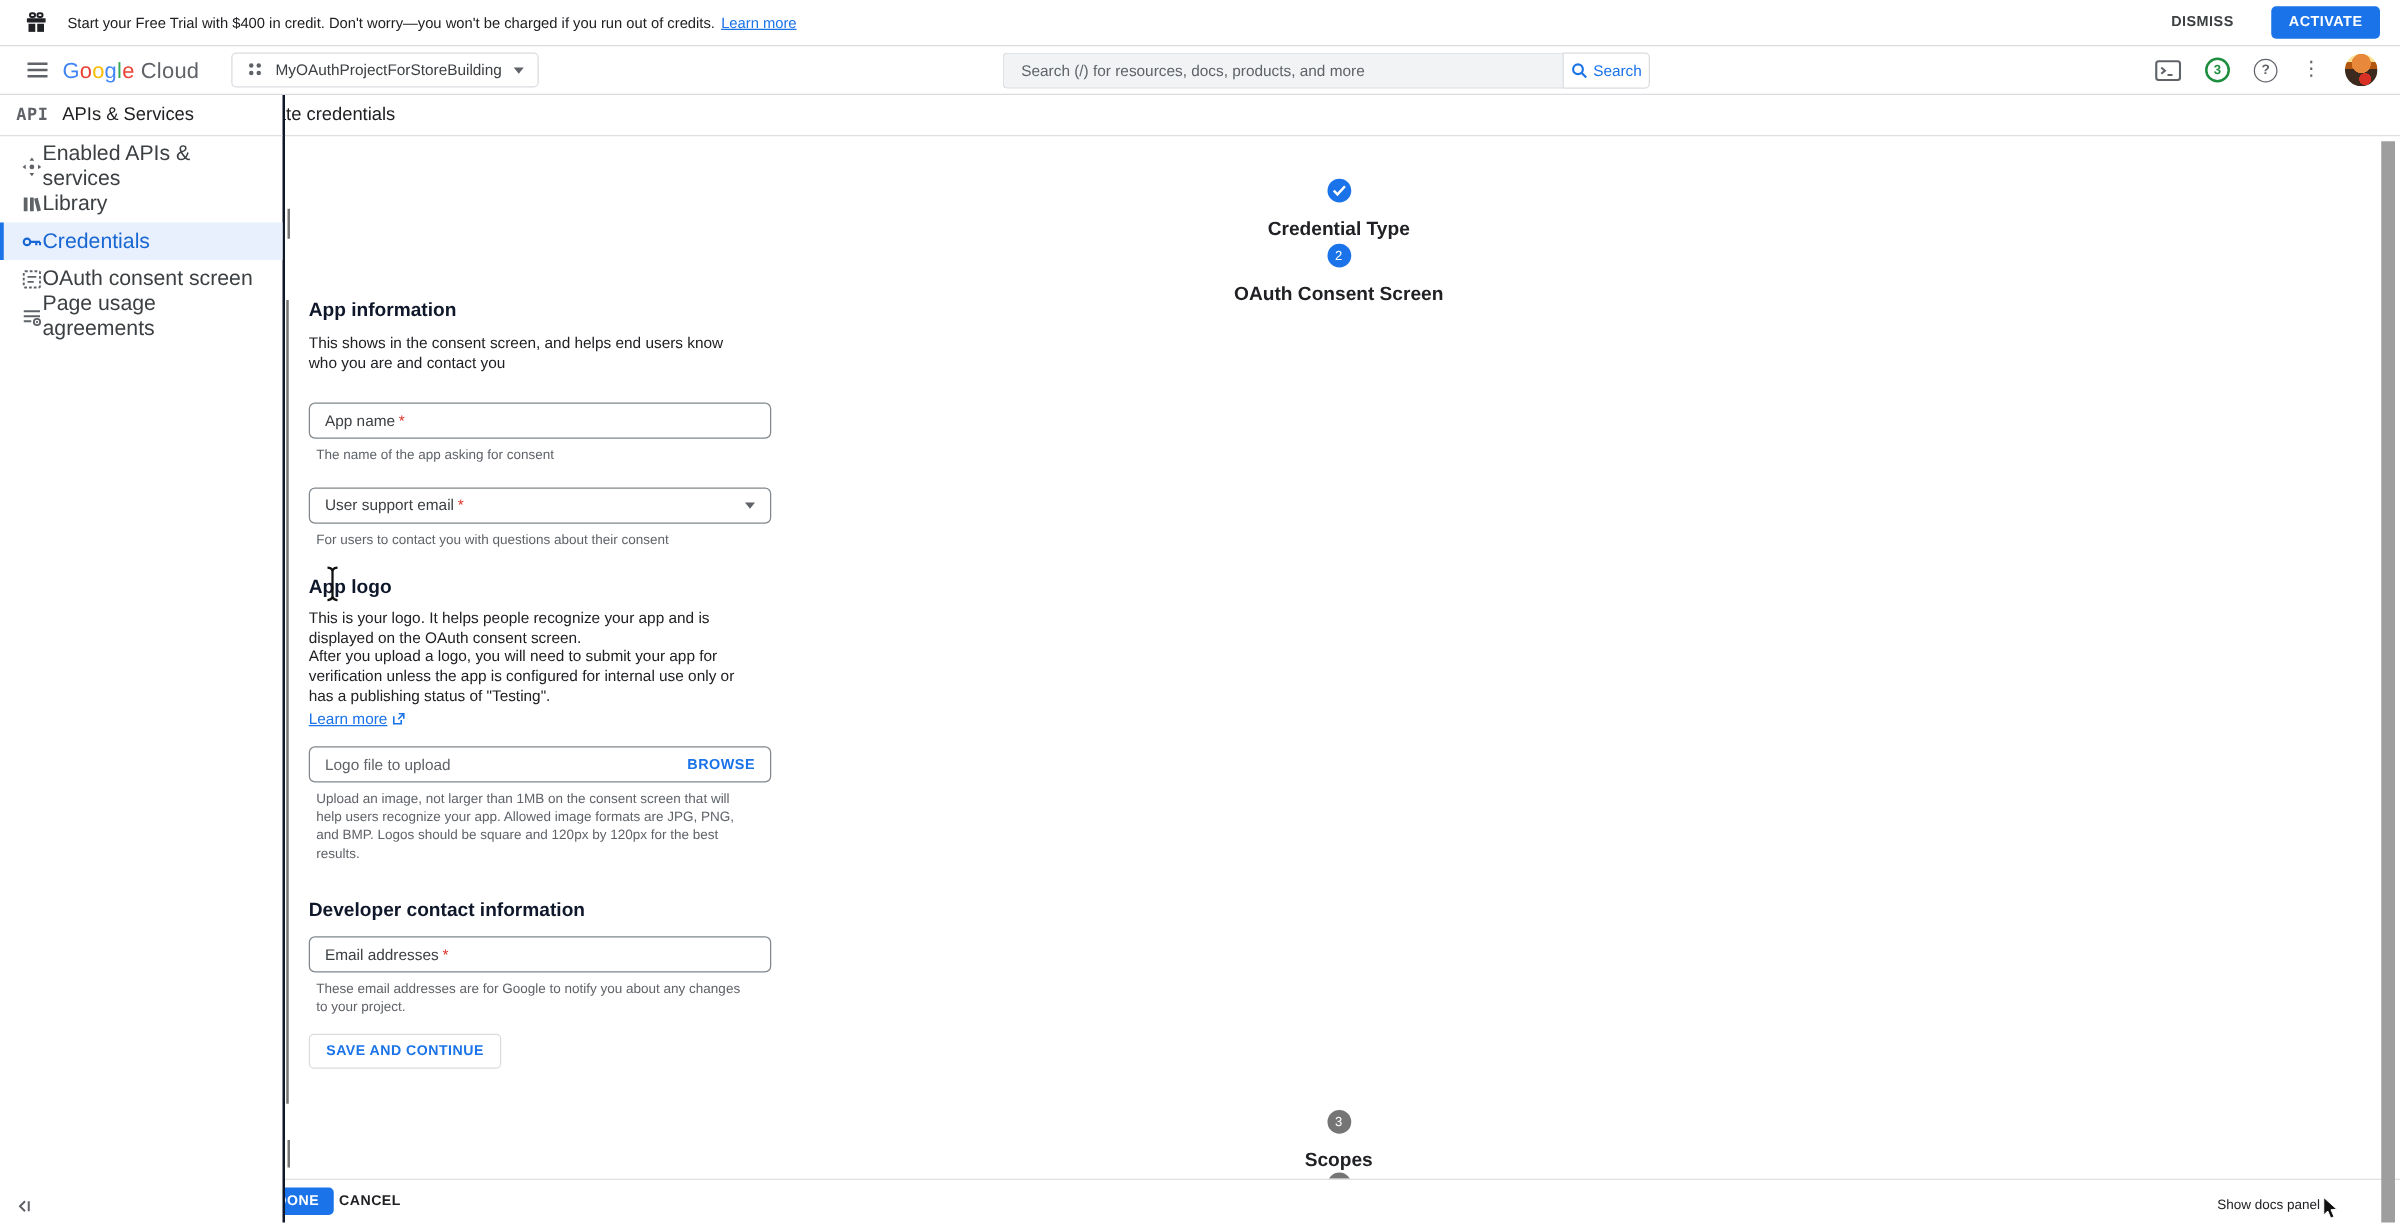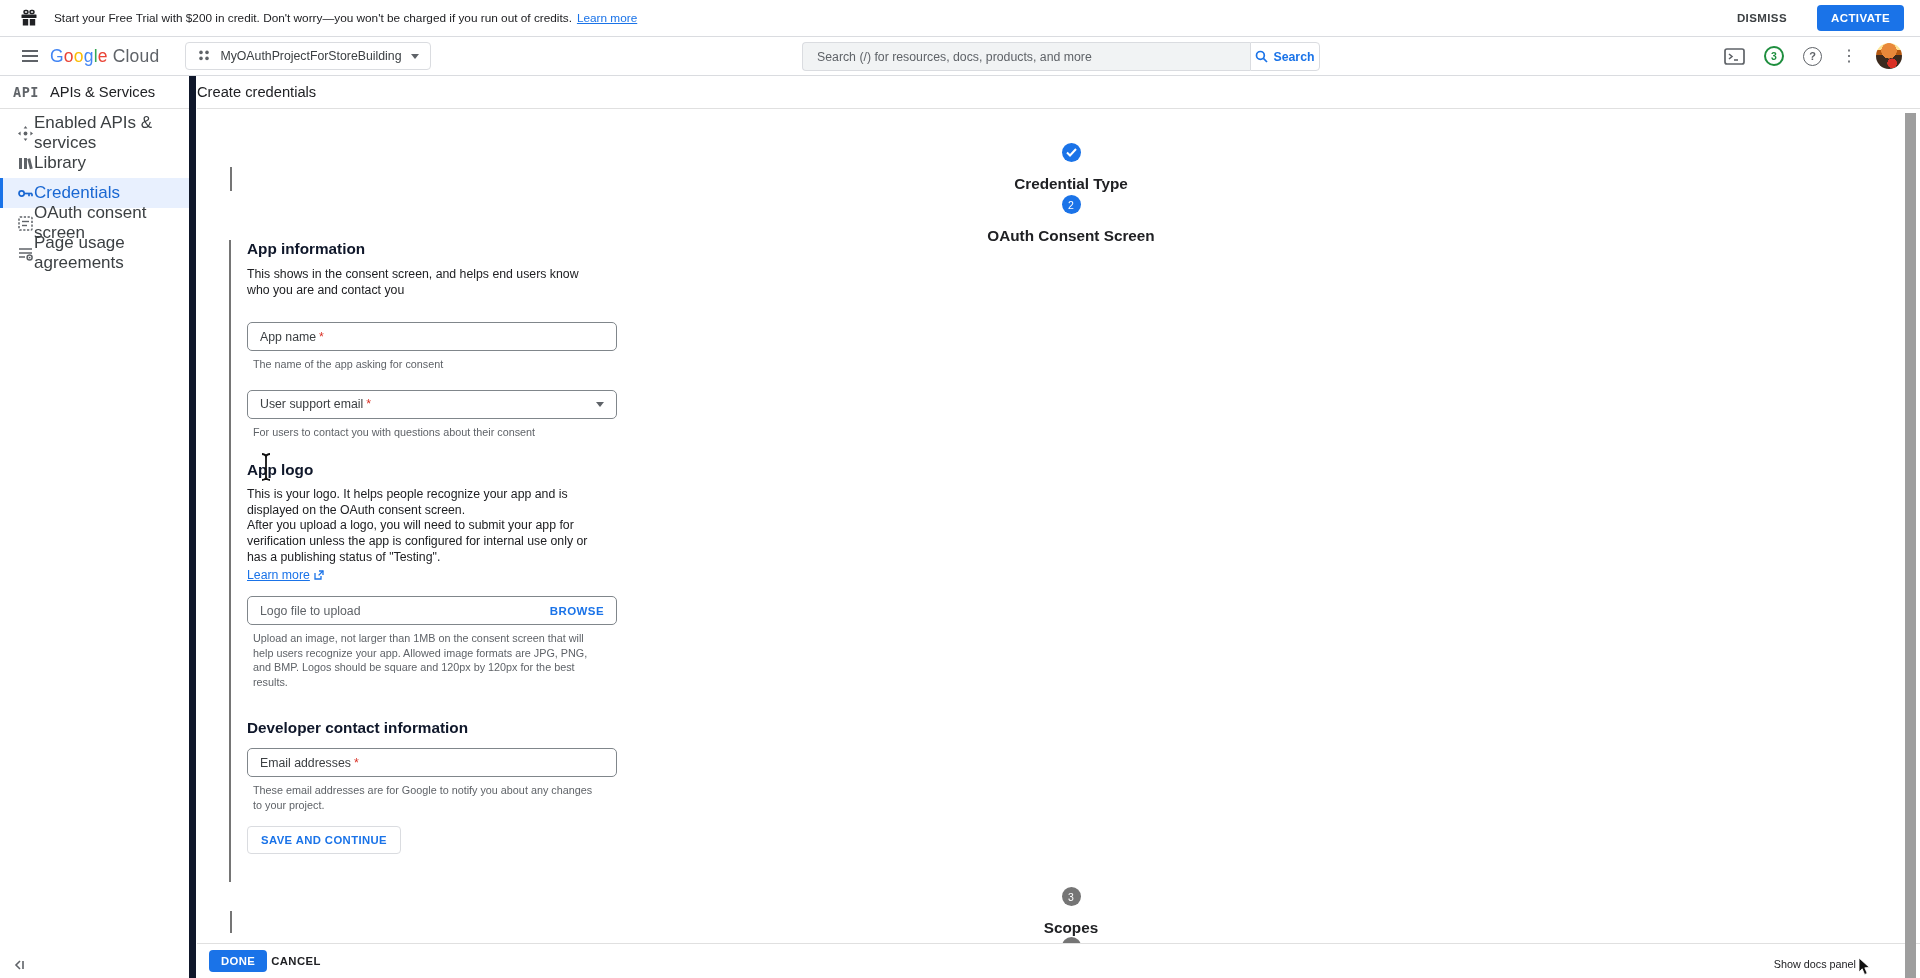--- a/index.html
+++ b/index.html
@@ -32,38 +32,38 @@
   .project-btn { margin-left:26px; height:28px; border:1px solid #dadce0; border-radius:4px;
     display:flex; align-items:center; padding:0 11px; gap:9px; font-size:12.3px; color:#3c4043; cursor:pointer; }
   .caret-down { width:0; height:0; border-left:4.5px solid transparent; border-right:4.5px solid transparent;
     border-top:5px solid #5f6368; }
   .search-wrap { position:absolute; left:802px; top:5px; width:518px; height:29px; display:flex; }
   .search-input { flex:1; background:#f1f3f4; border:1px solid #dadce0; border-right:none;
     border-radius:4px 0 0 4px; font-size:12.3px; color:#3c4043; padding:0 14px; outline:none;
     font-family:"Liberation Sans", sans-serif; }
   .search-input::placeholder { color:#5f6368; opacity:1; }
   .search-btn { width:70px; background:#fff; border:1px solid #dadce0; border-radius:0 4px 4px 0;
-    color:#1a73e8; font-weight:bold; font-size:12.3px; display:flex; align-items:center;
+    color:#1a73e8; font-weight:normal; font-size:12.3px; display:flex; align-items:center;
     justify-content:center; gap:5px; cursor:pointer; }
   .header-icons { margin-left:auto; display:flex; align-items:center; gap:19px; padding-right:4px; }
   .hicon { cursor:pointer; display:flex; align-items:center; justify-content:center; }
   .trial-circle { width:20px; height:20px; border:2px solid #1e8e3e; border-radius:50%;
     color:#1e8e3e; font-size:10.5px; font-weight:bold; display:flex; align-items:center; justify-content:center; }
   .help-circle { width:19px; height:19px; border:1.6px solid #5f6368; border-radius:50%;
     color:#5f6368; font-size:11px; font-weight:bold; display:flex; align-items:center; justify-content:center; }
   .dots { color:#5f6368; font-size:16px; line-height:1; letter-spacing:0; }
   .avatar { width:26px; height:26px; border-radius:50%; overflow:hidden;
     background:
       radial-gradient(circle at 50% 30%, #e8883a 0 34%, transparent 35%),
       radial-gradient(circle at 62% 78%, #d93025 0 18%, transparent 19%),
       linear-gradient(180deg, #fde293 0 26%, #b3560f 26% 48%, #3c2a1e 48% 100%); }
 
   
-  .sidebar { position:absolute; top:76px; left:0; width:196px; bottom:0; background:#fff;
-    border-right:7px solid #0f172a; z-index:4; }
+  .sidebar { position:absolute; top:76px; left:0; width:228px; bottom:0; background:#fff;
+    border-right:2px solid #0f172a; z-index:4; }
   .sidebar-header { height:33px; border-bottom:1px solid #e0e0e0; display:flex; align-items:center;
     padding:0 13px; gap:11px; }
   .api-logo { font-family:"DejaVu Sans Mono", monospace; font-weight:bold; font-size:13.5px;
     color:#5f6368; letter-spacing:.5px; }
   .sidebar-title { font-size:14.7px; color:#202124; }
   .nav { padding-top:9px; }
   .nav-item { height:30px; display:flex; align-items:center; padding:0 10px 0 14px;
     border-left:3px solid transparent; font-size:17px; color:#3c4043; cursor:pointer; }
   .nav-item.selected { background:#e8f0fe; border-left-color:#1a73e8; color:#1967d2; }
   .nav-icon { width:17px; height:17px; flex:none; }
@@ -126,21 +126,21 @@
 <body>
 
 <div class="banner">
   <svg class="gift-icon" viewBox="0 0 18 18">
     <rect x="1.5" y="5.5" width="15" height="3.4" rx="0.5" fill="#202124"></rect>
     <rect x="2.8" y="10" width="5.4" height="6.5" fill="#202124"></rect>
     <rect x="9.8" y="10" width="5.4" height="6.5" fill="#202124"></rect>
     <rect x="4" y="1.5" width="4" height="3" rx="1.4" fill="none" stroke="#202124" stroke-width="1.6"></rect>
     <rect x="10" y="1.5" width="4" height="3" rx="1.4" fill="none" stroke="#202124" stroke-width="1.6"></rect>
   </svg>
-  <span class="banner-text">Start your Free Trial with $200 in credit. Don't worry—you won't be charged if you run out of credits.</span>
+  <span class="banner-text">Start your Free Trial with $400 in credit. Don't worry—you won't be charged if you run out of credits.</span>
   <span class="banner-link">Learn more</span>
   <span class="banner-spacer"></span>
   <span class="dismiss-btn">DISMISS</span>
   <span class="activate-btn">ACTIVATE</span>
 </div>
 
 <div class="header">
   <div class="hamburger">
       <span></span>
       <span></span>

